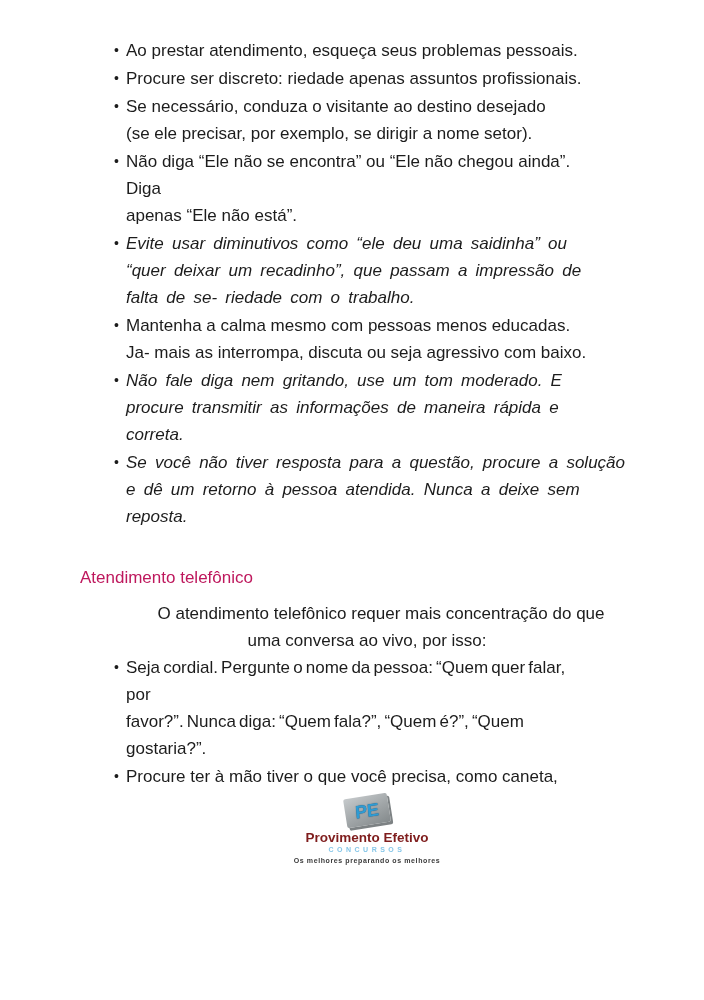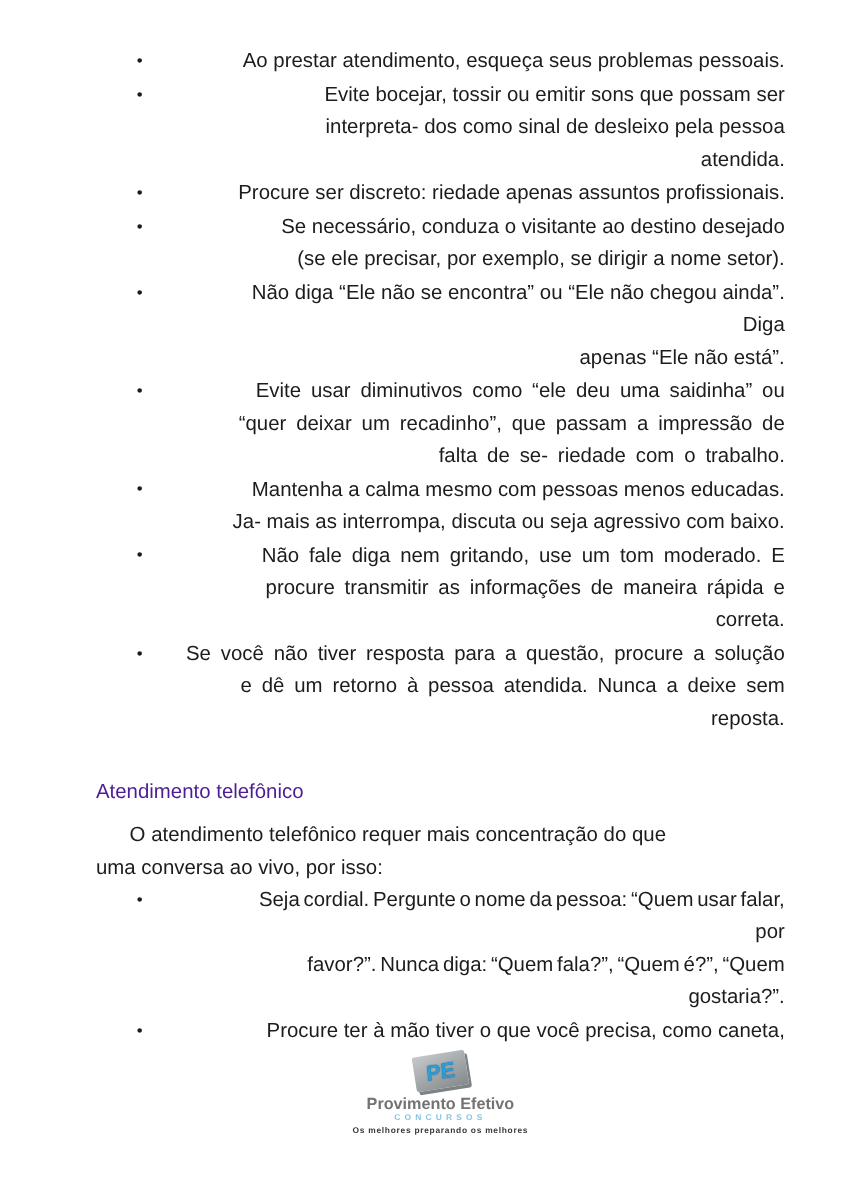--- a/index.html
+++ b/index.html
@@ -9,40 +9,41 @@
     background:#ffffff;
     font-family:"Liberation Sans", sans-serif;
     color:#1c1c1c;
     font-size:17px;
     line-height:27px;
     overflow:hidden;
     margin:0 auto;
   }
   .content { padding:37px 50px 0 80px; }
 
-  ul.bullets { list-style:none; margin:0; padding:0 0 0 46px;text-align:right; }
+  ul.bullets { list-style:none; margin:0; padding:0 0 0 46px; }
   ul.bullets li { position:relative; margin:0 0 1px 0; }
   ul.bullets li::before {
     content:"\2022";
     position:absolute; left:-12px; top:0;
     font-size:14px; color:#1c1c1c;
   }
   .txt { display:block; white-space:pre-line; }
 
-  .sp-wide  .txt { word-spacing:3.5px; }
+  .sp-wide  .txt { word-spacing:3.5px;font-style:italic; }
   .sp-tight .txt { word-spacing:-1.6px; }
 
   .section-heading {
-    font-size:17px; font-weight:400; color:#4c1d95;
+    font-size:17px; font-weight:400; color:#be185d;
     margin:34px 0 0 0; line-height:27px;
   }
   .intro {
     margin:9px 0 0 0;
     text-indent:28px;
     white-space:pre-line;
+    text-align:center;
   }
   .phone-list { margin-top:1px; }
 
   .logo {
     margin-top:6px;
     display:flex; flex-direction:column; align-items:center;
     text-align:center;
   }
   .logo-box {
     width:44px; height:29px;
@@ -53,21 +54,21 @@
     display:flex; align-items:center; justify-content:center;
     margin-bottom:6px;
   }
   .logo-mono {
     font-weight:700; font-size:18px; line-height:18px;
     color:#2f9cd4;
     text-shadow:0 0 1px #17476b;
     transform:skewX(-4deg);
   }
   .logo-name {
-    color:#737373; font-weight:700;
+    color:#7f1d1d; font-weight:700;
     font-size:13.5px; line-height:14px;
   }
   .logo-division {
     color:#85c6e8; font-weight:700;
     font-size:7px; line-height:8px;
     letter-spacing:3.5px; margin-top:1px;
   }
   .logo-tagline {
     color:#3a3a3a; font-weight:700;
     font-size:7px; line-height:9px;
@@ -76,25 +77,20 @@
 </style>
 </head>
 <body>
 
 <div class="page">
   <div class="content">
 
     <ul class="bullets">
       <li>
           <span class="txt">Ao prestar atendimento, esqueça seus problemas pessoais.</span>
-        </li>
-      <li>
-          <span class="txt">Evite bocejar, tossir ou emitir sons que possam ser
-interpreta- dos como sinal de desleixo pela pessoa
-atendida.</span>
         </li>
       <li>
           <span class="txt">Procure ser discreto: riedade apenas assuntos profissionais.</span>
         </li>
       <li>
           <span class="txt">Se necessário, conduza o visitante ao destino desejado
 (se ele precisar, por exemplo, se dirigir a nome setor).</span>
         </li>
       <li>
           <span class="txt">Não diga “Ele não se encontra” ou “Ele não chegou ainda”.
@@ -122,21 +118,21 @@
         </li>
     </ul>
 
     <div class="section-heading">Atendimento telefônico</div>
 
     <p class="intro">O atendimento telefônico requer mais concentração do que
 uma conversa ao vivo, por isso:</p>
 
     <ul class="bullets phone-list">
       <li class="sp-tight">
-          <span class="txt">Seja cordial. Pergunte o nome da pessoa: “Quem usar falar,
+          <span class="txt">Seja cordial. Pergunte o nome da pessoa: “Quem quer falar,
 por
 favor?”. Nunca diga: “Quem fala?”, “Quem é?”, “Quem
 gostaria?”.</span>
         </li>
       <li>
           <span class="txt">Procure ter à mão tiver o que você precisa, como caneta,</span>
         </li>
     </ul>
 
     <div class="logo">

